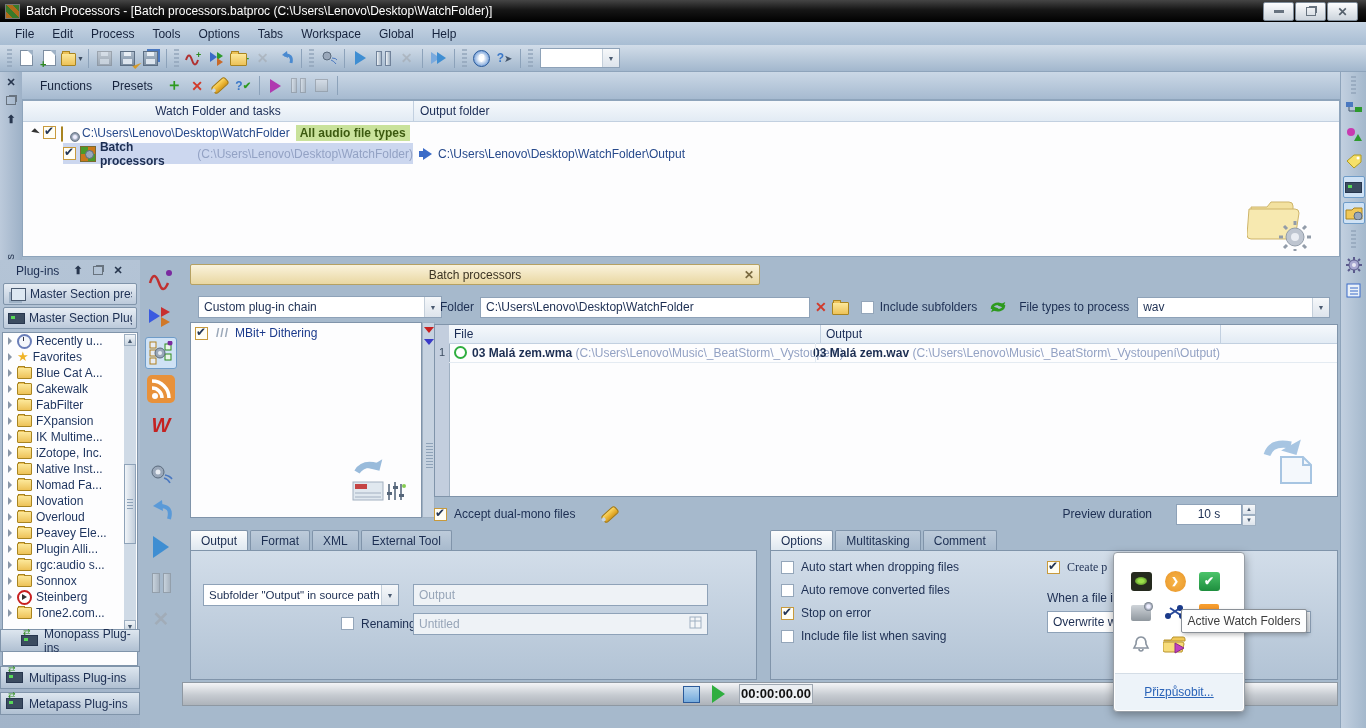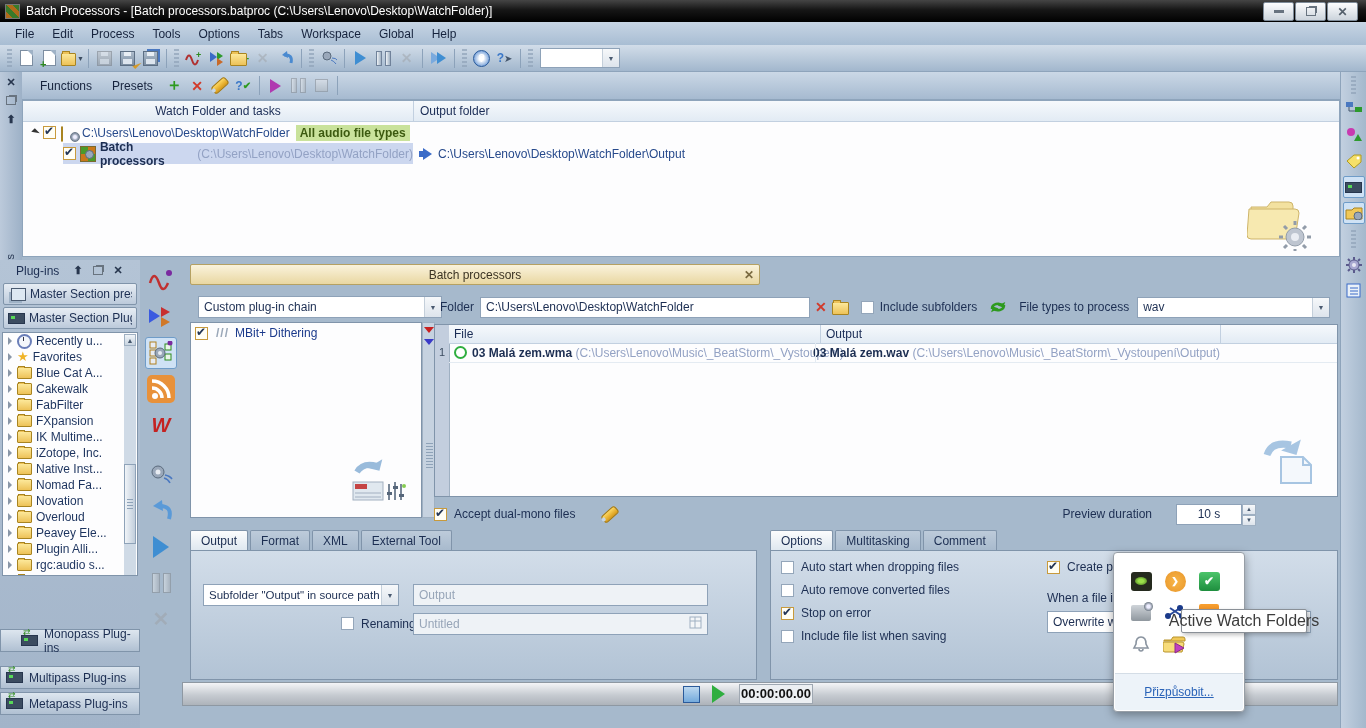--- a/index.html
+++ b/index.html
@@ -106,21 +106,21 @@
   .plugpanel{left:0;top:260px;width:140px;height:468px;background:linear-gradient(#b4c4d6,#a2b4c9);}
   .ppanel-title{display:flex;align-items:center;height:21px;padding:0 12px;color:#1c2e52;}
   .ppanel-title .t{flex:1;padding-left:4px;}
   .pbtn{margin:2px 3px;height:22px;background:linear-gradient(#e7edf4,#bccadb);border:1px solid #8094aa;
     border-radius:2px;display:flex;align-items:center;padding:0 4px;box-sizing:border-box;}
   .pbtn .lbl{margin-left:4px;white-space:nowrap;overflow:hidden;}
   .cascade{width:13px;height:11px;border:1px solid #4a5a70;background:#dde8f2;box-shadow:-3px 3px 0 -1px #9fb2c6;flex:none;margin-left:3px;}
   .rack{width:15px;height:9px;background:#3c4c60;border:1px solid #27364e;position:relative;flex:none;}
   .rack::after{content:"";position:absolute;left:2px;top:2px;width:4px;height:3px;background:#58d858;}
   .rack.arrows::before{content:"⇄";position:absolute;left:1px;top:-9px;color:#2d8a1e;font-size:9px;}
-  .ptree{position:absolute;left:2px;top:72px;width:136px;height:244px;background:#fdfdfe;border:1px solid #8094aa;
+  .ptree{position:absolute;left:2px;top:72px;width:136px;height:334px;background:#fdfdfe;border:1px solid #8094aa;
     box-sizing:border-box;overflow:hidden;}
   .trow{display:flex;align-items:center;height:16px;padding-left:3px;white-space:nowrap;color:#1c335e;}
   .texp{width:0;height:0;border-left:4px solid #8a97a8;border-top:4px solid transparent;border-bottom:4px solid transparent;margin:0 5px 0 2px;flex:none;}
   .tfold{width:13px;height:10px;background:linear-gradient(#fce89a,#edc258);border:1px solid #a98420;border-radius:1px;margin-right:4px;flex:none;position:relative;}
   .tfold::before{content:"";position:absolute;left:0;top:-2px;width:5px;height:1px;background:#edc258;border:1px solid #a98420;border-bottom:none;}
   .tclock{width:11px;height:11px;border-radius:50%;border:2px solid #6a7eb8;background:#f4f7fb;margin-right:4px;flex:none;position:relative;}
   .tclock::after{content:"";position:absolute;left:4px;top:1px;width:1px;height:4px;background:#334;}
   .tstar{color:#f0b428;font-size:13px;margin-right:4px;flex:none;line-height:10px;}
   .tstein{width:11px;height:11px;border-radius:50%;border:2px solid #c82020;background:#fff;margin-right:4px;flex:none;position:relative;}
   .tstein::after{content:"";position:absolute;left:3px;top:2px;border-left:5px solid #333;border-top:3px solid transparent;border-bottom:3px solid transparent;}
@@ -195,21 +195,21 @@
   .greenchk{width:21px;height:19px;background:linear-gradient(#4cc46a,#1e8e3e);border-radius:3px;
     color:#fff;font-size:12px;display:flex;align-items:center;justify-content:center;font-weight:bold;}
   .grydev{width:20px;height:16px;background:linear-gradient(#cfd4d9,#8f979e);border-radius:2px;position:relative;}
   .grydev::after{content:"";position:absolute;right:-2px;top:-3px;width:9px;height:9px;border-radius:50%;
     background:radial-gradient(#eef 25%,#7a8490 65%);}
   .orangehide{width:20px;height:18px;background:linear-gradient(#f8a030,#e07818);border-radius:2px;}
   .popup-foot{position:absolute;left:1px;right:1px;bottom:1px;height:36px;background:#edf3f9;border-top:1px solid #d4dde6;
     border-radius:0 0 3px 3px;display:flex;align-items:center;justify-content:center;}
   .link{color:#2a63b8;text-decoration:underline;}
   .tooltip{left:1181px;top:609px;width:124px;height:22px;background:#fefefe;border:1px solid #8a9097;border-radius:2px;
-    box-shadow:2px 2px 4px rgba(0,0,0,.25);display:flex;align-items:center;justify-content:center;color:#3c3c3c;font-size:16px;z-index:31;white-space:nowrap;}
+    box-shadow:2px 2px 4px rgba(0,0,0,.25);display:flex;align-items:center;justify-content:center;color:#3c3c3c;font-size:12px;z-index:31;white-space:nowrap;}
   .wm{opacity:.9;}
 </style>
 </head>
 <body>
 
 <div class="screen">
 
   <div class="abs titlebar">
     <span class="app-icon"></span>
     <span>Batch Processors - [Batch processors.batproc (C:\Users\Lenovo\Desktop\WatchFolder)]</span>
@@ -794,21 +794,21 @@
           <span class="lbl">Auto remove converted files</span>
         </div>
       <div class="optrow">
           <span class="cb checked"></span>
           <span class="lbl">Stop on error</span>
         </div>
       <div class="optrow">
           <span class="cb"></span>
           <span class="lbl">Include file list when saving</span>
         </div>
-      <div class="optrow" style="position:absolute;left:276px;top:0;margin:9px 16px 0 0;">
+      <div class="optrow" style="position:absolute;left:276px;top:0;margin:9px 16px 0 0;font-family:Liberation Serif, serif;">
           <span class="cb checked"></span>
           <span class="lbl">Create p</span>
         </div>
       <span style="position:absolute;left:276px;top:40px;">When a file i</span>
       <div class="combo" style="position:absolute;left:276px;top:60px;width:264px;height:22px;">
         <span class="val">Overwrite w</span>
         <span class="dd-btn">▼</span>
       </div>
     </div>
   </div>

